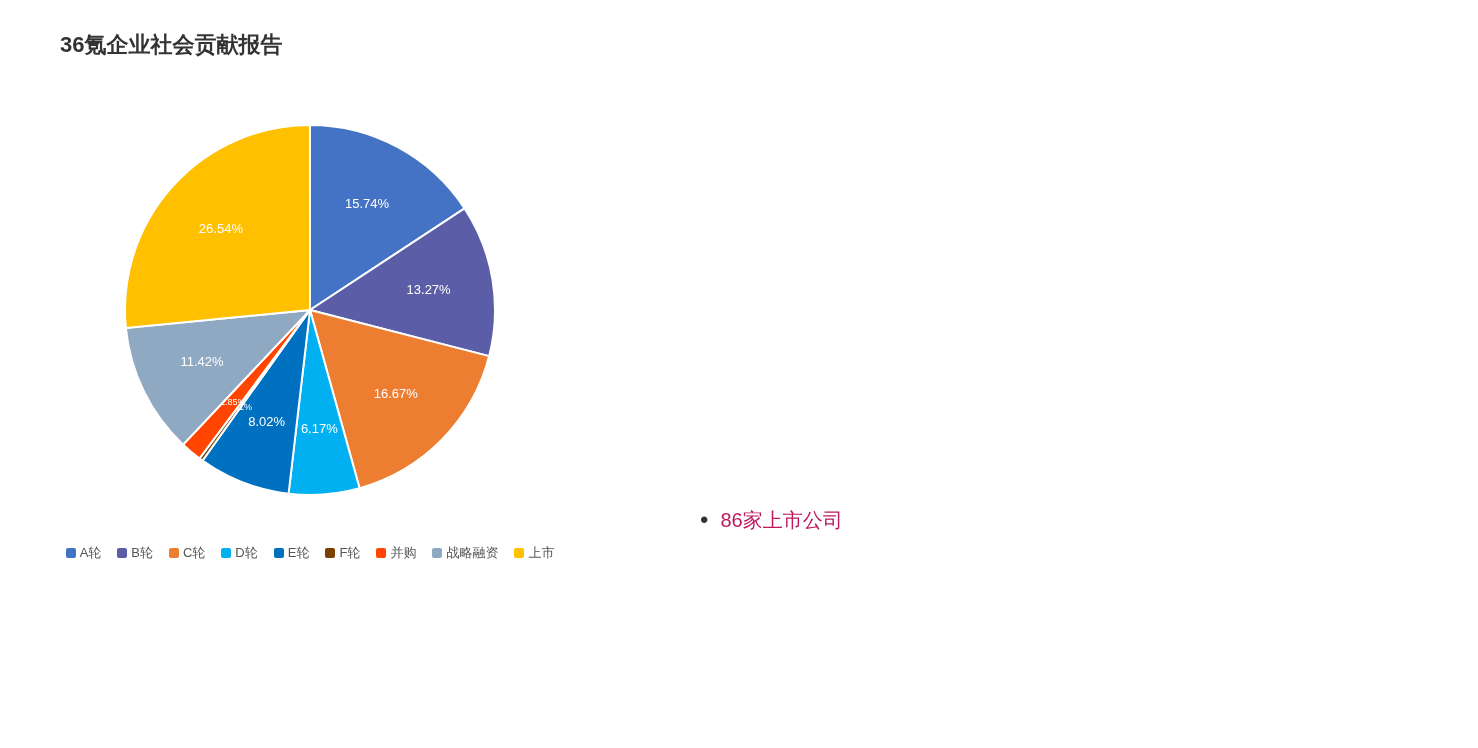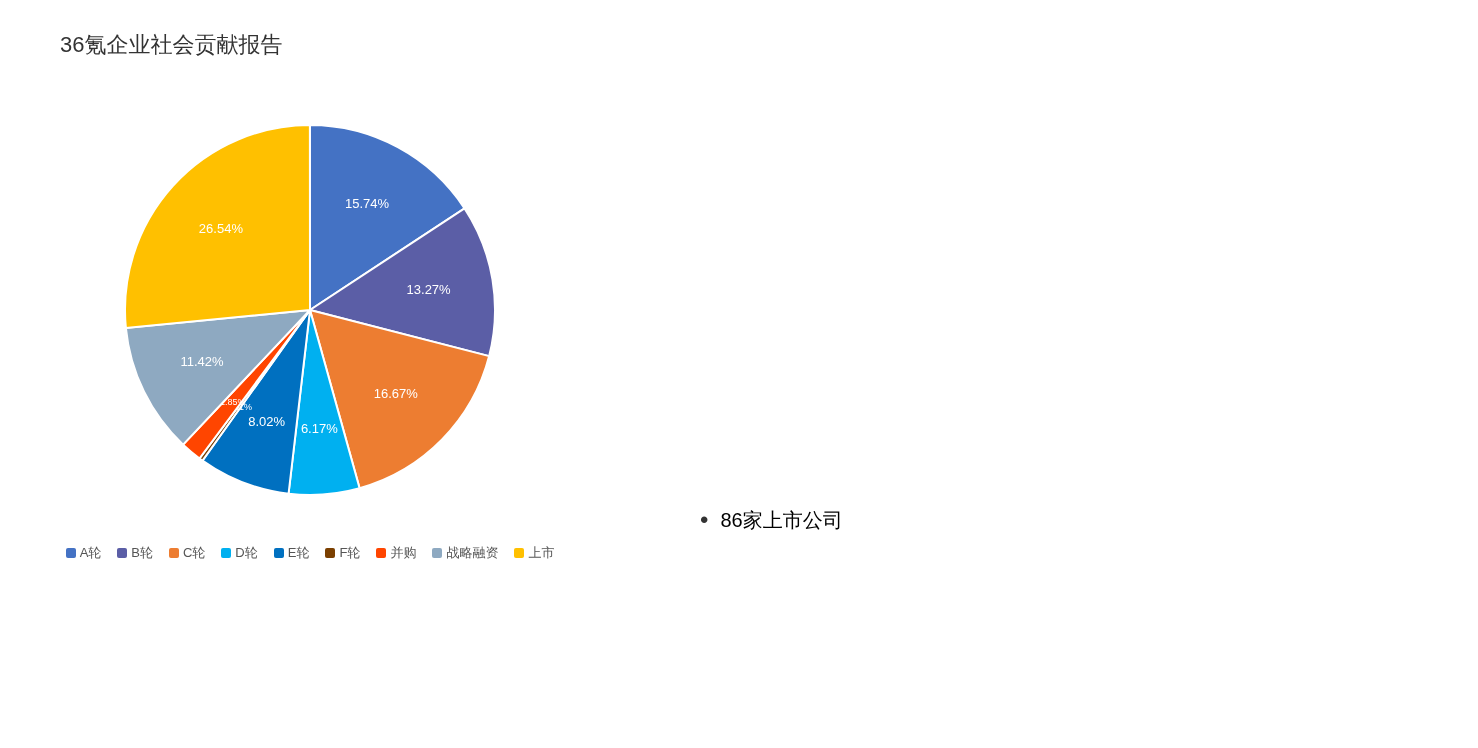--- a/index.html
+++ b/index.html
@@ -5,21 +5,21 @@
     * { margin: 0; padding: 0; box-sizing: border-box; }
     body {
       font-family: "Microsoft YaHei", "PingFang SC", Arial, sans-serif;
       background: #fff;
       width: 1478px;
       min-height: 748px;
       padding: 30px 60px;
     }
     .page-title {
       font-size: 22px;
-      font-weight: 400;
+      font-weight: 700;
       color: #333;
       margin-bottom: 40px;
     }
     .content-area {
       display: flex;
       align-items: flex-end;
       gap: 80px;
     }
     .chart-area {
       position: relative;
@@ -53,21 +53,21 @@
     }
     .info-area {
       flex: 1;
       padding-left: 60px;
     }
     .info-list {
       list-style: none;
     }
     .info-list li {
       font-size: 20px;
-      color: #000000;
+      color: #be185d;
       margin-bottom: 28px;
       display: flex;
       align-items: center;
       gap: 12px;
     }
     .info-list li::before {
       content: "•";
       font-size: 24px;
       color: #333;
       flex-shrink: 0;

